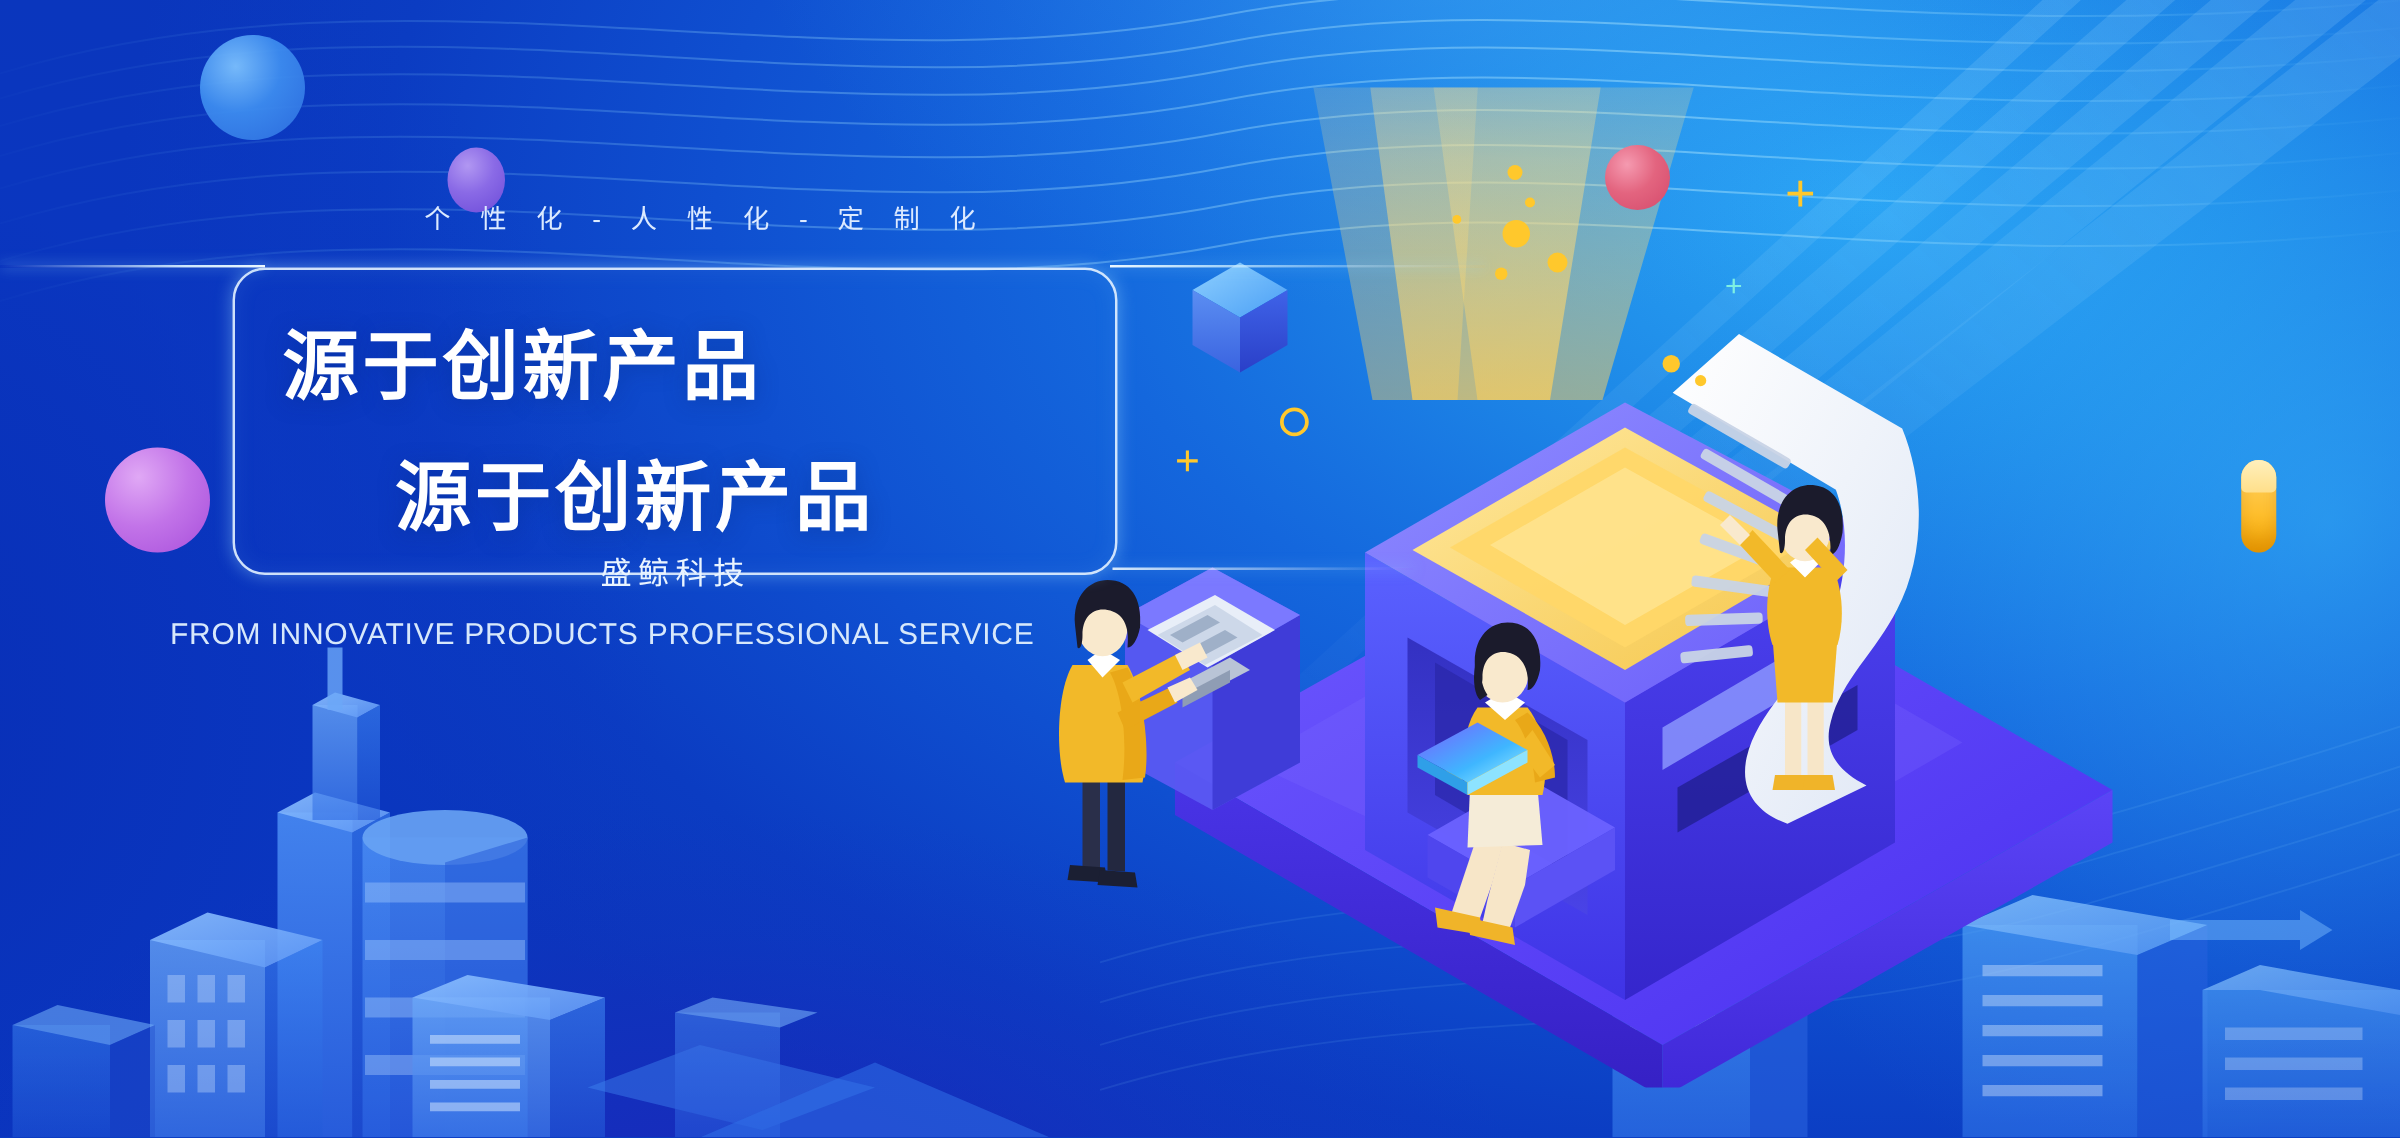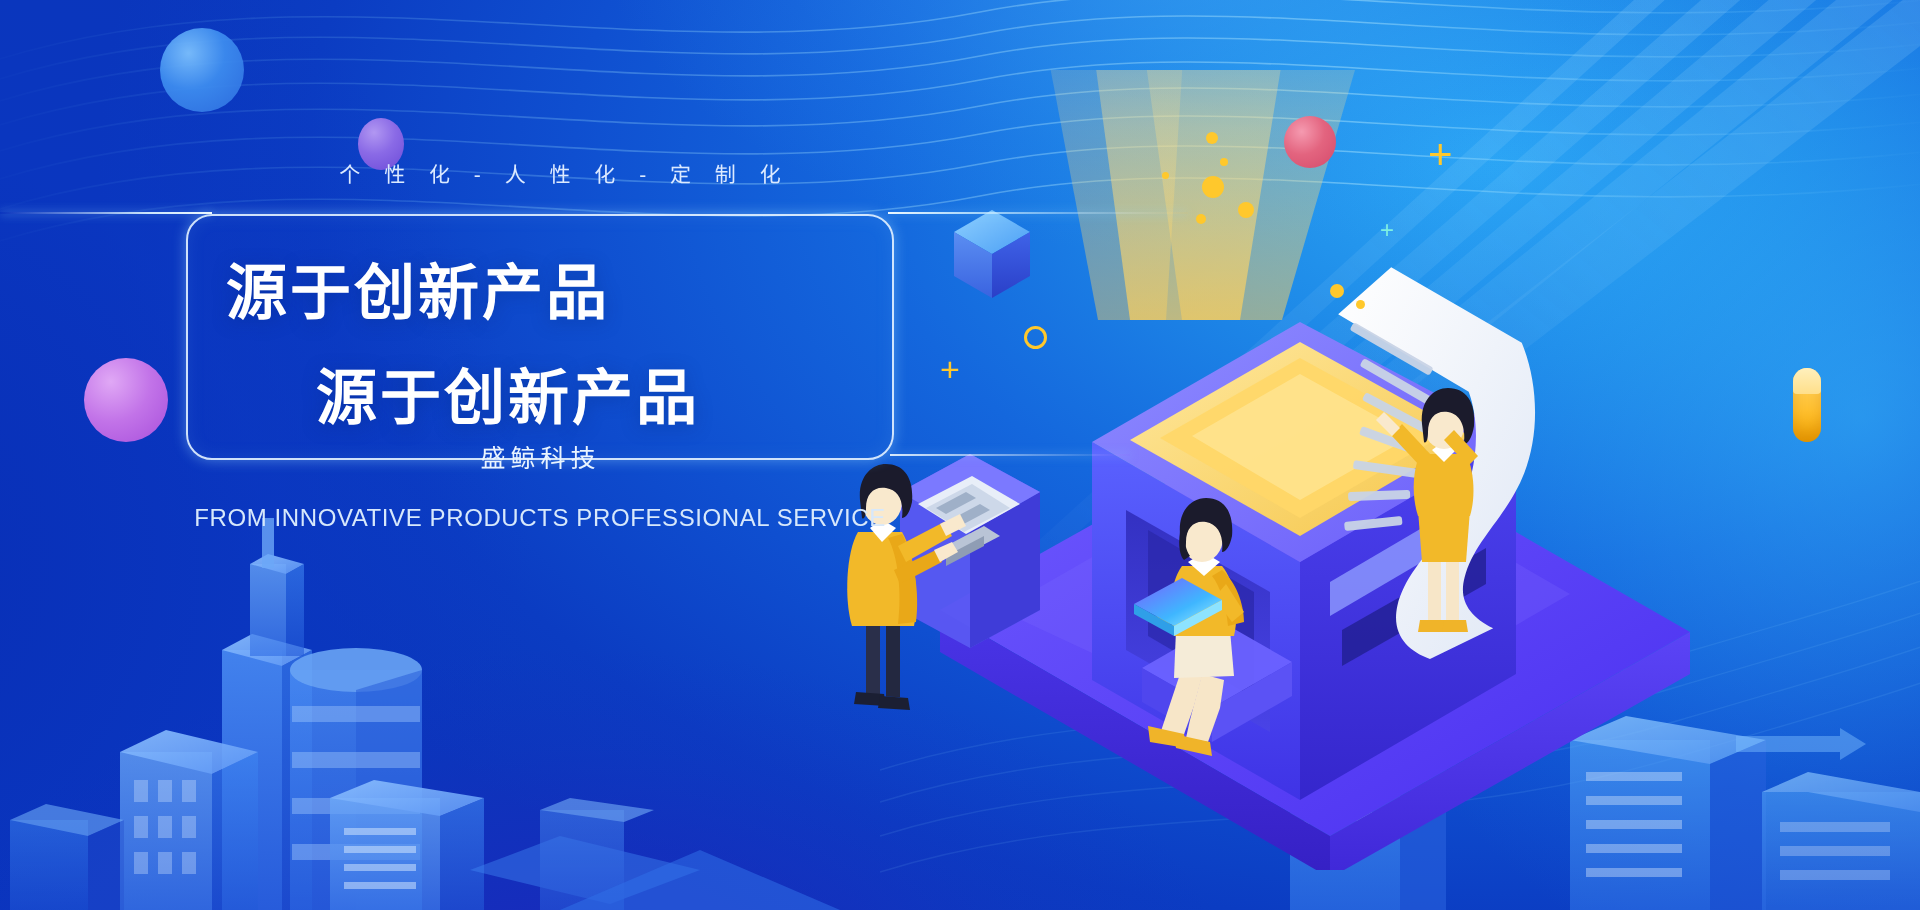--- a/index.html
+++ b/index.html
@@ -153,28 +153,26 @@
     text-align: center;
     color: #e9f4ff;
     font-size: 25px;
     letter-spacing: 5px;
     text-indent: 5px;
     white-space: nowrap;
   }
 
   .tagline {
     position: absolute;
-    left: 120px; top: 494px;
+    left: 136px; top: 494px;
     width: 840px;
-    text-align: center;
     color: #d7e8fb;
     font-size: 24px;
     letter-spacing: .6px;
     white-space: nowrap;
-    margin-top: 10px;
   }
 </style>
 </head>
 <body>
 
 <div class="banner">
 
   <div class="bg-layer bg-deep-left"></div>
   <div class="bg-layer bg-glow-top"></div>
   <div class="bg-layer bg-cyan-right"></div>

